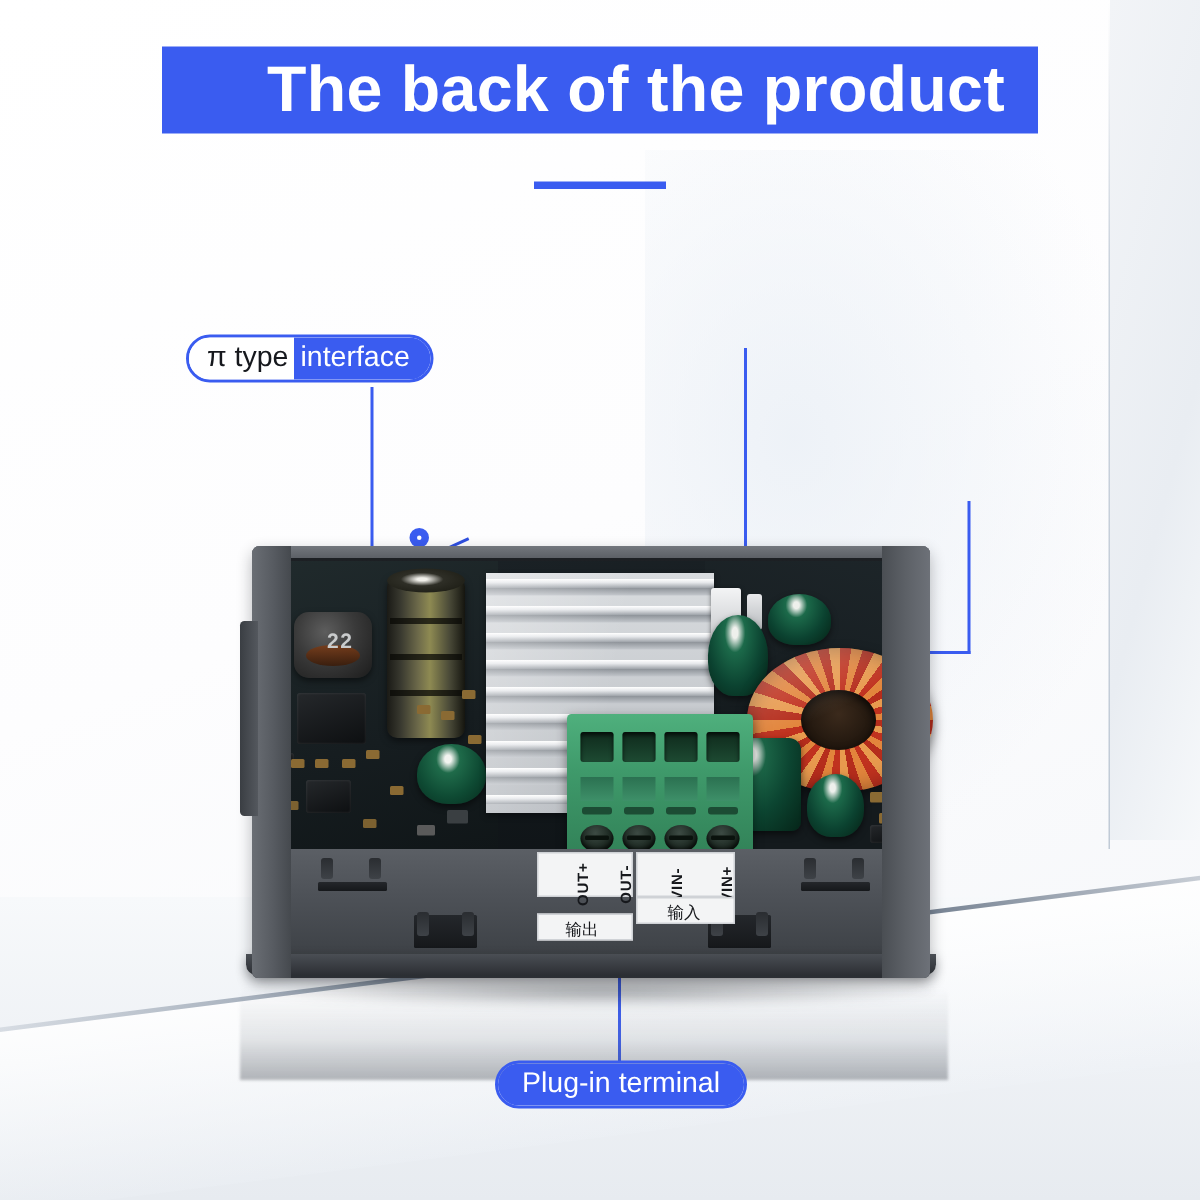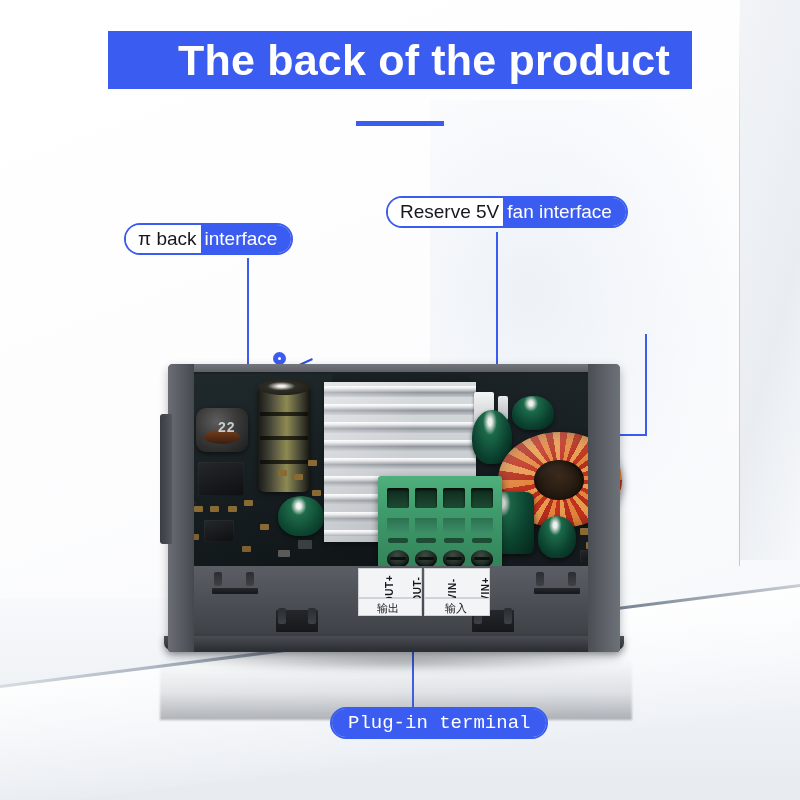--- a/index.html
+++ b/index.html
@@ -36,21 +36,21 @@
   .title-underline{position:absolute;left:356px;top:121px;width:88px;height:5px;background:#3a5cf0;}
 
   
   .pill{position:absolute;box-sizing:border-box;display:flex;align-items:stretch;
     border:2px solid #3a5cf0;border-radius:999px;overflow:hidden;background:#fff;
     height:32px;}
   .pill .seg-light{display:flex;align-items:center;padding:0 4px 0 12px;
     color:#16181d;font-size:19px;white-space:nowrap;background:#fff;}
   .pill .seg-blue{display:flex;align-items:center;padding:0 14px 0 4px;
     color:#fff;font-size:19px;white-space:nowrap;background:#3a5cf0;}
-  .pill.solid{background:#a16207;font-family:Liberation Mono, monospace;}
+  .pill.solid{background:#a16207;}
   .pill.solid .seg-blue{padding:0 16px;}
 
   .box-callout{position:absolute;box-sizing:border-box;background:#3a5cf0;
     border-radius:14px;padding:7px 14px 9px 14px;color:#fff;font-size:19px;
     line-height:1.18;white-space:pre-line;}
 
   
   .lead{position:absolute;background:#3a5cf0;}
   .lead.v{width:2px;}
   .lead.h{height:2px;}
@@ -372,44 +372,40 @@
       <div class="clip" style="left:400px;top:6px;width:8px;height:14px;"></div>
 
       <div class="lbl-white" style="left:190px;top:2px;width:64px;height:30px;">
         <div class="lbl-rot" style="left:16px;top:15px;">OUT+</div>
         <div class="lbl-rot" style="left:46px;top:15px;">OUT-</div>
       </div>
       <div class="lbl-white" style="left:256px;top:2px;width:66px;height:30px;">
         <div class="lbl-rot" style="left:16px;top:15px;">VIN-</div>
         <div class="lbl-rot" style="left:48px;top:15px;">VIN+</div>
       </div>
-      <div class="lbl-white" style="left:190px;top:32px;width:64px;height:18px;">
+      <div class="lbl-white" style="left:190px;top:43px;width:64px;height:18px;">
         <div class="lbl-cn" style="left:18px;top:2px;">输出</div>
       </div>
       <div class="lbl-white" style="left:256px;top:32px;width:66px;height:18px;">
         <div class="lbl-cn" style="left:20px;top:2px;">输入</div>
       </div>
     </div>
     <div class="front-lip"></div>
 
     <div class="case-left-wall"></div>
     <div class="case-side-tab"></div>
     <div class="case-right-wall"></div>
   </div>
 
   <div class="reflection"></div>
 
   <div class="pill" style="left:124px;top:223px;">
-    <span class="seg-light">π back</span>
+    <span class="seg-light">π type</span>
     <span class="seg-blue">interface</span>
   </div>
 
-  <div class="pill" style="left:386px;top:196px;">
-    <span class="seg-light">Reserve 5V</span>
-    <span class="seg-blue">fan interface</span>
-  </div>
 
 
   <div class="pill solid" style="left:330px;top:707px;">
     <span class="seg-blue">Plug-in terminal</span>
   </div>
 
 </div>
 
 </body></html>

